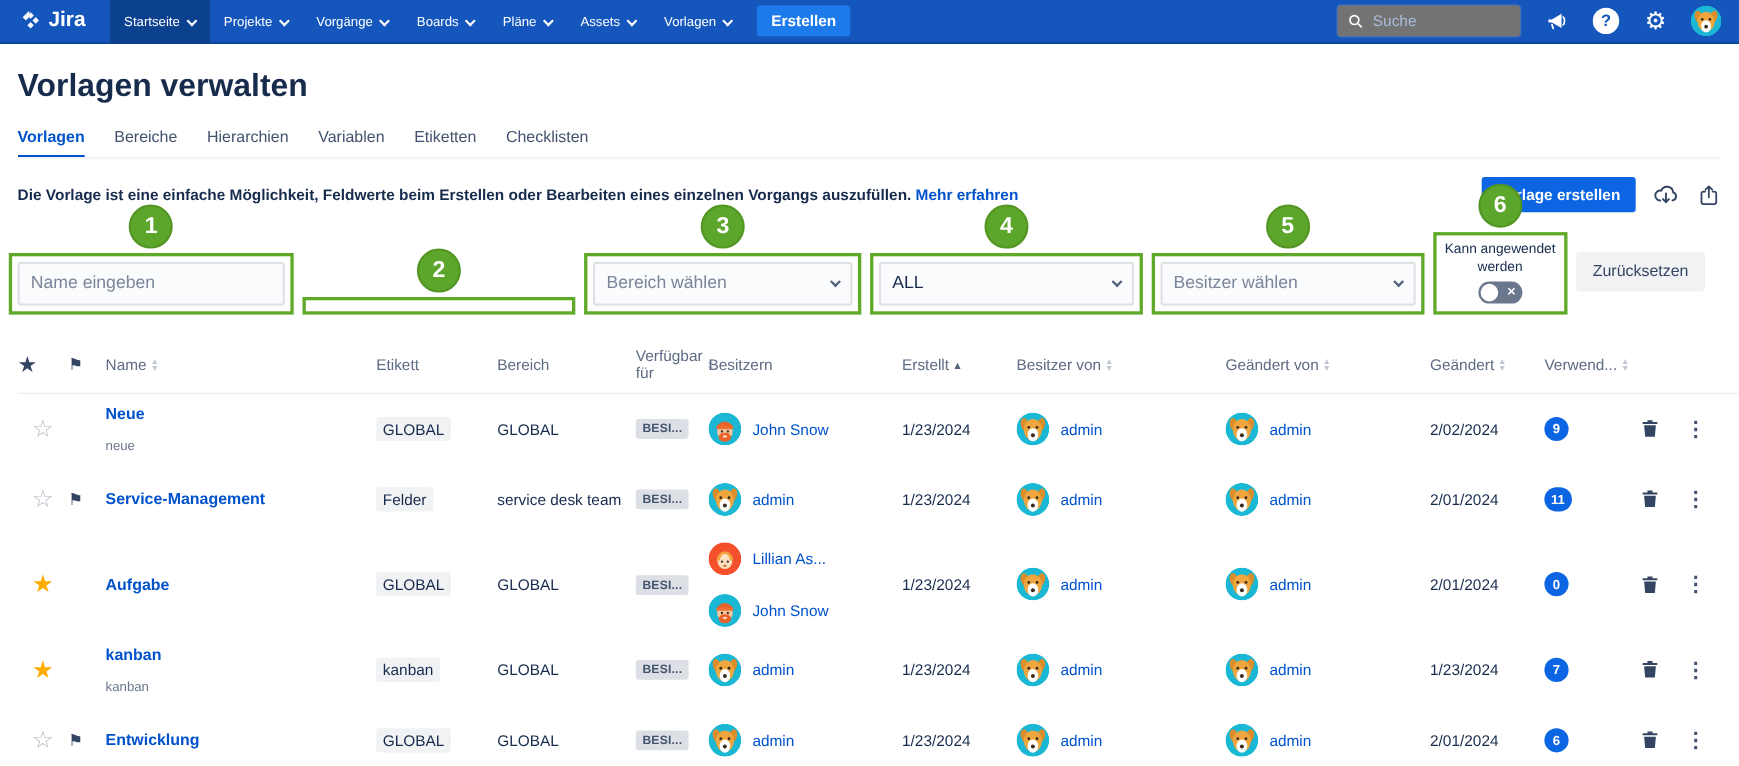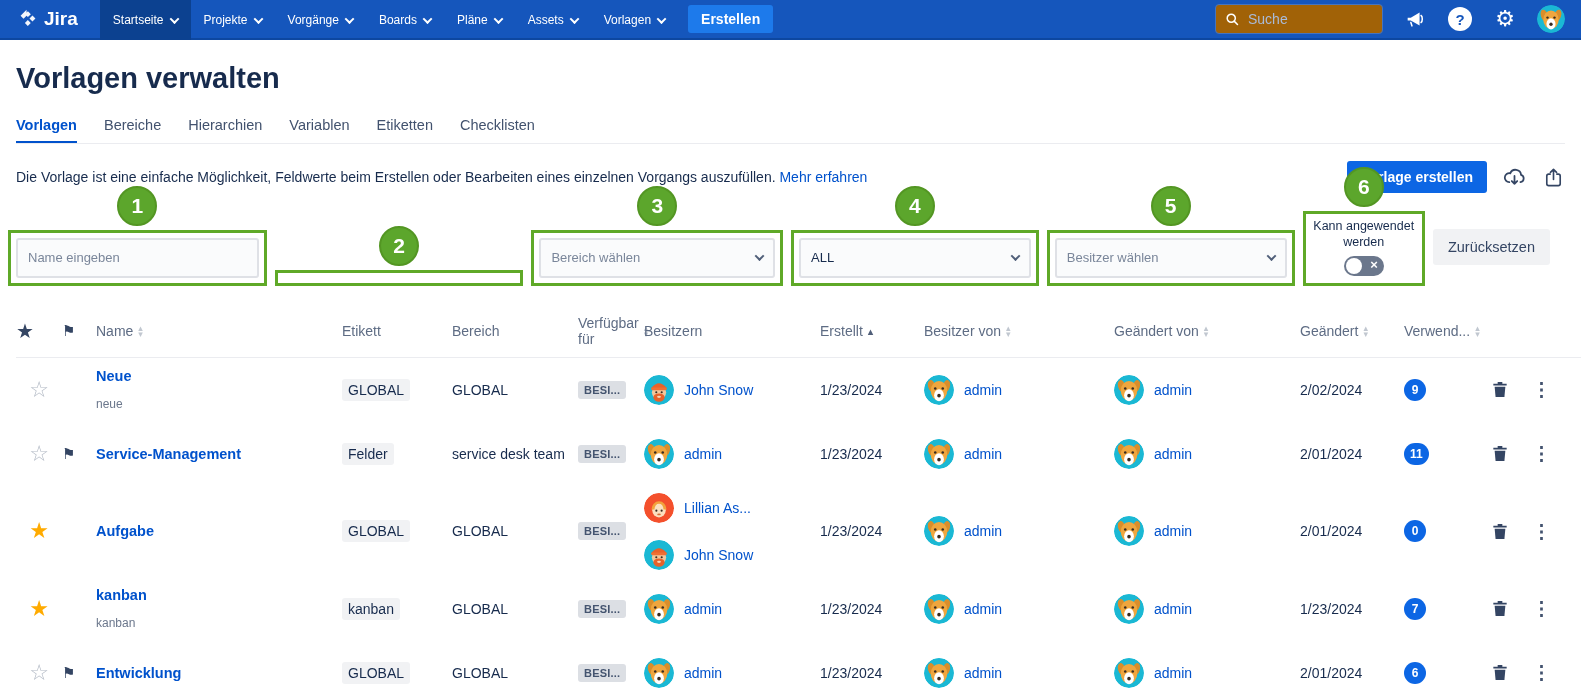--- a/index.html
+++ b/index.html
@@ -14,52 +14,52 @@
   .nav-items { display:flex; height:100%; }
   .nav-item { display:flex; align-items:center; gap:7px; color:#fff; font-size:12px;
     padding:0 13px; height:40px; cursor:pointer; text-decoration:none; }
   .nav-item.active { background:#0c4190; }
   .chev { width:7px; height:7px; border-right:2px solid currentColor; border-bottom:2px solid currentColor;
     display:inline-block; transform:rotate(45deg) translate(-1px,-1px); }
   .chev-white { border-color:#fff; }
   .nav-create { margin-left:10px; background:#1d7aeb; color:#fff; border:none; border-radius:3px;
     font-family:inherit; font-size:14px; font-weight:700; padding:6px 13px; cursor:pointer; align-self:center; }
   .nav-right { display:flex; align-items:center; gap:19px; }
-  .nav-search { display:flex; align-items:center; gap:8px; background:#a16207; border:1px solid #4674be;
+  .nav-search { display:flex; align-items:center; gap:8px; background:#737373; border:1px solid #4674be;
     border-radius:4px; height:30px; width:168px; padding:0 9px; }
   .nav-search input { background:transparent; border:none; outline:none; color:#fff; font-size:14px; width:110px; font-family:inherit; }
   .nav-search input::placeholder { color:#a9bbd9; }
   .nav-iconbtn { display:flex; align-items:center; justify-content:center; width:26px; height:26px; cursor:pointer; }
   .help-bubble { width:24px; height:24px; border-radius:50%; background:#fff; color:#1556bc;
     font-weight:700; font-size:15px; display:flex; align-items:center; justify-content:center; }
   .gear-glyph { color:#fff; font-size:22px; line-height:1; }
   .nav-avatar { width:28px; height:28px; border-radius:50%; overflow:hidden; cursor:pointer; display:block; }
 
   
   h1 { font-size:29px; line-height:35px; font-weight:700; color:#172B4D; margin:21px 0 0; padding:0 16px; }
   .tabs { display:flex; gap:27px; margin:21px 16px 0; border-bottom:1px solid #ebecf0; }
   .tab { font-size:14.5px; color:#42526E; padding-bottom:10px; cursor:pointer; text-decoration:none; }
   .tab.active { color:#0052CC; font-weight:600; box-shadow:inset 0 -2px 0 #0052CC; }
 
   .desc-row { display:flex; justify-content:space-between; align-items:center; margin:13px 16px 0; height:40px; }
-  .desc { font-size:14px; color:#172B4D; }
+  .desc { font-size:14px; color:#172B4D;font-weight:bold; }
   .desc a { color:#0052CC; text-decoration:none; }
   .head-actions { display:flex; align-items:center; gap:15px; }
   .btn-primary { background:#0c66e4; color:#fff; border:none; border-radius:3px; font-family:inherit;
     font-size:14px; font-weight:700; padding:8px 14px; cursor:pointer; }
   .tool-icon { display:flex; align-items:center; cursor:pointer; }
 
   
   .filter-row { display:flex; align-items:flex-end; margin:14px 31px 0 8px; position:relative; gap:8px; }
   .annot-box { border:3px solid #5fa928; padding:5px; position:relative; background:#fff; }
   .annot-num { position:absolute; top:-47px; left:50%; transform:translateX(-50%); width:40px; height:40px;
     border-radius:50%; background:#5ca62c; border:2px solid #539623; color:#fff; font-size:21px; font-weight:700;
     display:flex; align-items:center; justify-content:center; z-index:3; }
   .control { height:40px; width:100%; background:#fafbfc; border:2px solid #dfe1e6; border-radius:3px;
-    font-family:inherit; font-size:13px; color:#7A869A; padding:0 10px; display:flex; align-items:center;
+    font-family:inherit; font-size:16px; color:#7A869A; padding:0 10px; display:flex; align-items:center;
     justify-content:space-between; }
   input.control { outline:none; display:block; }
   input.control::placeholder { color:#7A869A; }
   .control.select { cursor:pointer; }
   .control .chev { border-color:#505F79; }
   .control.value-set span.val { color:#172B4D; }
   .box6 { padding:4px 6px 7px; width:123px; }
   .toggle-label { font-size:12.5px; line-height:1.3; text-align:center; color:#172B4D; }
   .toggle { margin:5px auto 0; width:40px; height:20px; border-radius:10px; background:#6b778c; position:relative; cursor:pointer; }
   .toggle .knob { position:absolute; left:2px; top:2px; width:16px; height:16px; border-radius:50%; background:#fff; }

